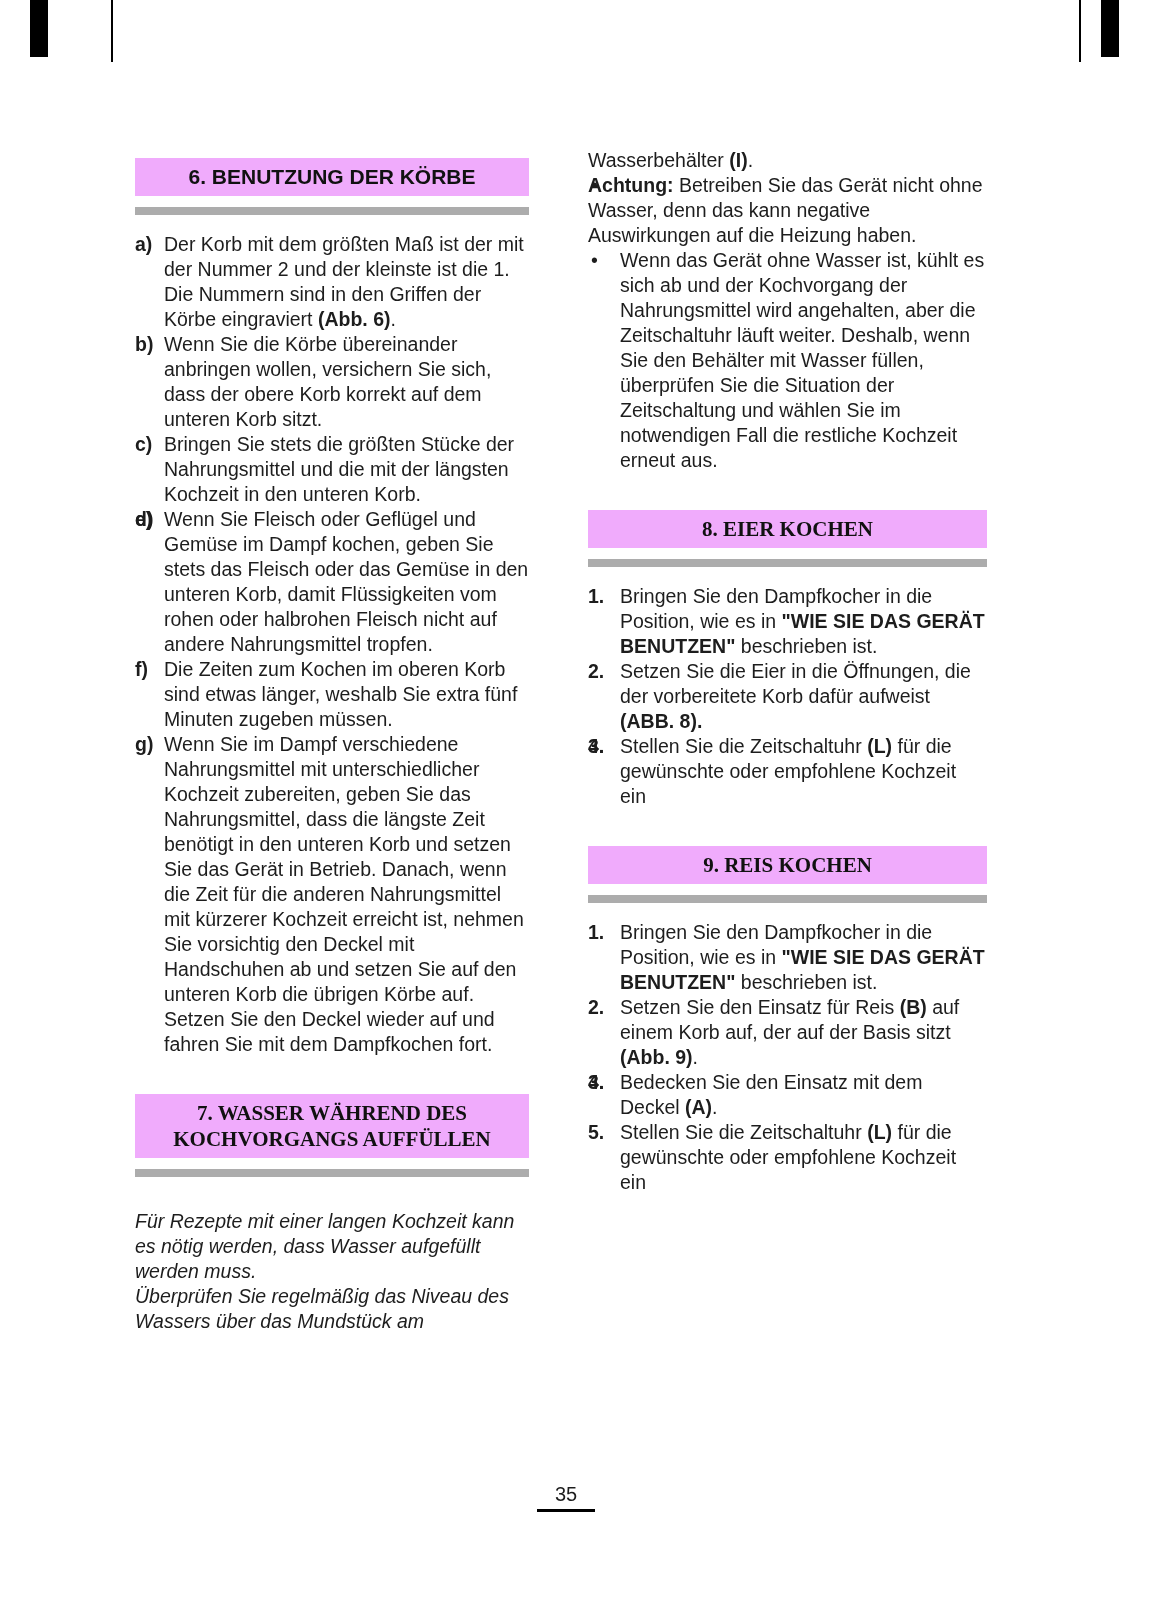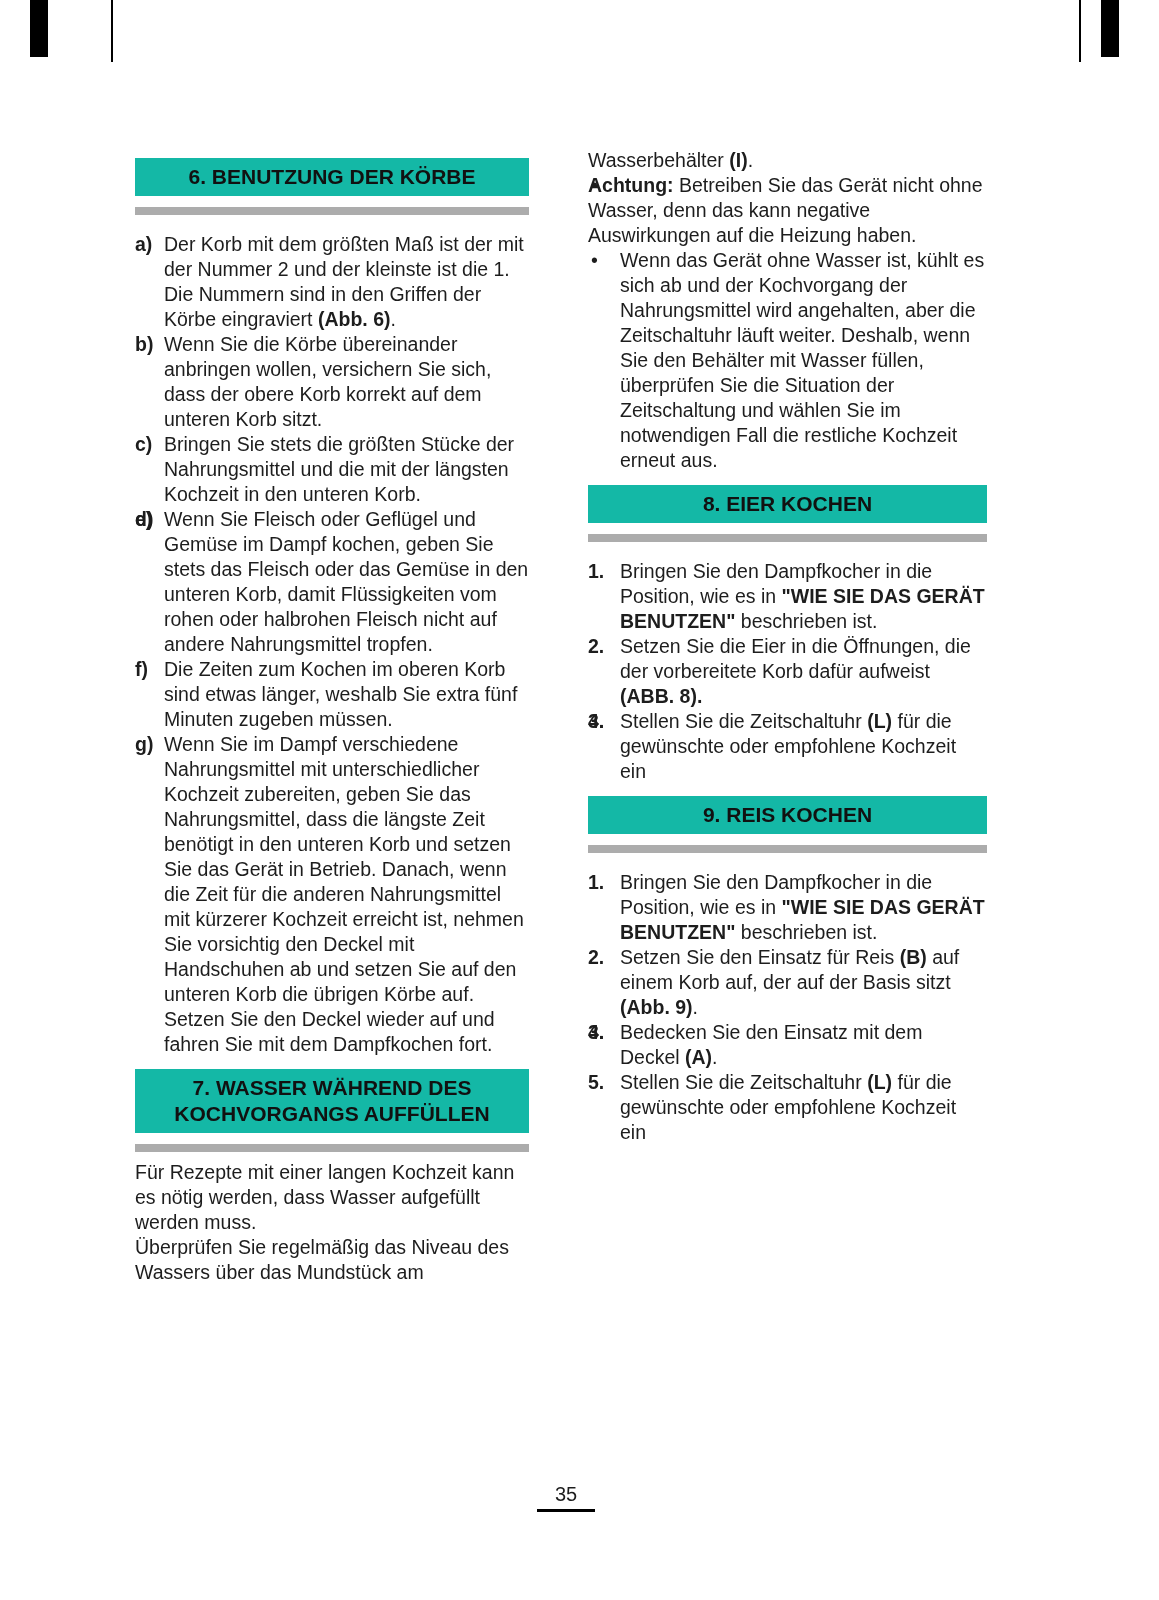--- a/index.html
+++ b/index.html
@@ -16,38 +16,38 @@
   .crop-tl-bar  { left: 30px;   top: 0; width: 18px; height: 57px; }
   .crop-tl-line { left: 111px;  top: 0; width: 2px;  height: 62px; }
   .crop-tr-line { left: 1079px; top: 0; width: 2px;  height: 62px; }
   .crop-tr-bar  { left: 1101px; top: 0; width: 18px; height: 57px; }
 
   .col { position: absolute; font-size: 19.5px; line-height: 25px; }
   .col-left  { left: 135px; top: 158px; width: 394px; }
   .col-right { left: 588px; top: 148px; width: 399px; }
 
   .sec-header {
-    background: #14b8a6;
+    background: #f0abfc;
     color: #111;
     font-weight: bold;
     font-size: 21px;
     line-height: 26px;
     text-align: center;
     padding: 6px 12px;
   }
   .sec-strip { height: 8px; background: #acacac; margin-top: 11px; }
-  .mt-sec { margin-top: 12px; }
+  .mt-sec { margin-top: 37px; font-family: Liberation Serif, serif; }
   .list { margin-top: 17px; }
   .li { position: relative; padding-left: 29px; }
   .li > .lbl { position: absolute; left: 0; top: 0; font-weight: bold; }
   .num-li { position: relative; padding-left: 32px; }
   .num-li > .lbl { position: absolute; left: 0; top: 0; font-weight: bold; }
   .bullet-li { position: relative; padding-left: 32px; }
   .bullet-li > .b-dot { position: absolute; left: 3px; top: 0; }
-  .paras { margin-top: 8px; }
+  .paras { margin-top: 32px; font-style: italic; }
   .b { font-weight: bold; }
   .pagenum {
     position: absolute;
     left: 537px; top: 1483px;
     width: 58px;
     text-align: center;
     border-bottom: 3px solid #000;
     padding-bottom: 3px;
     font-size: 20px;
   }

